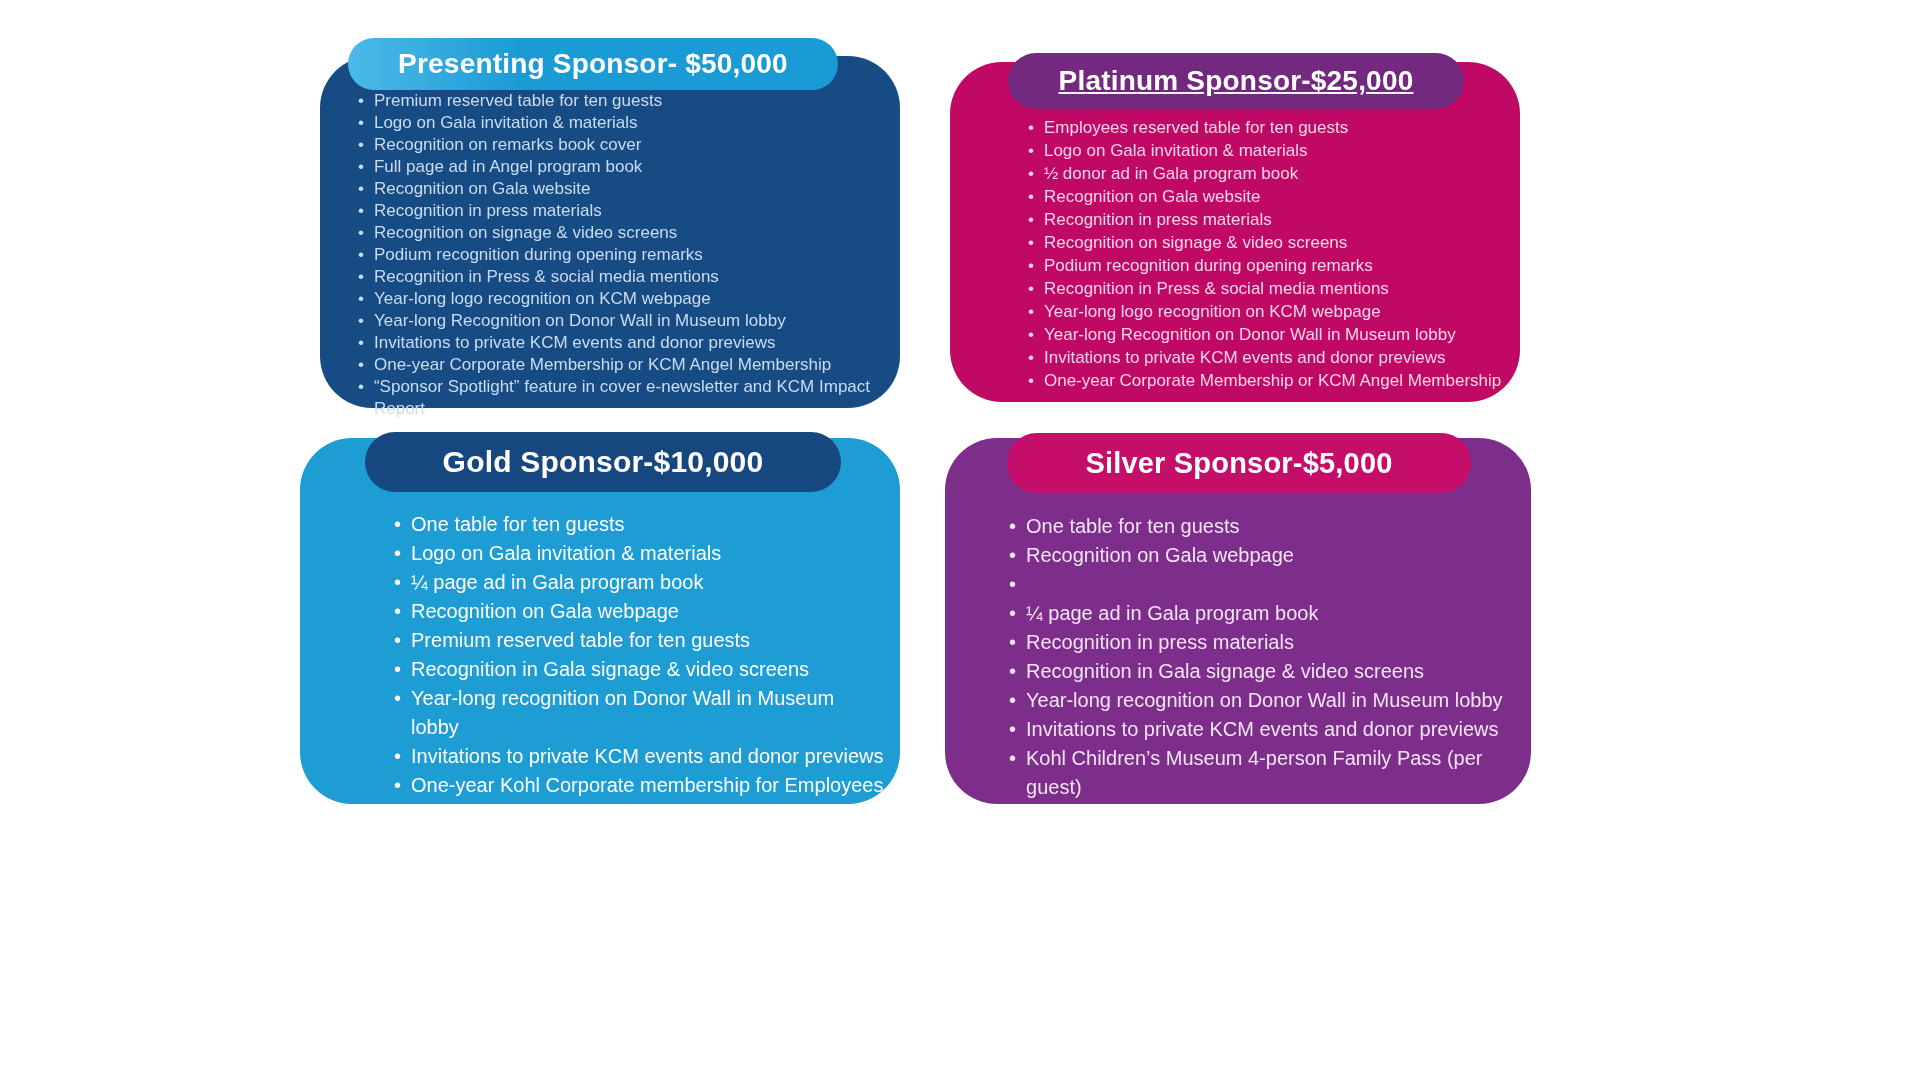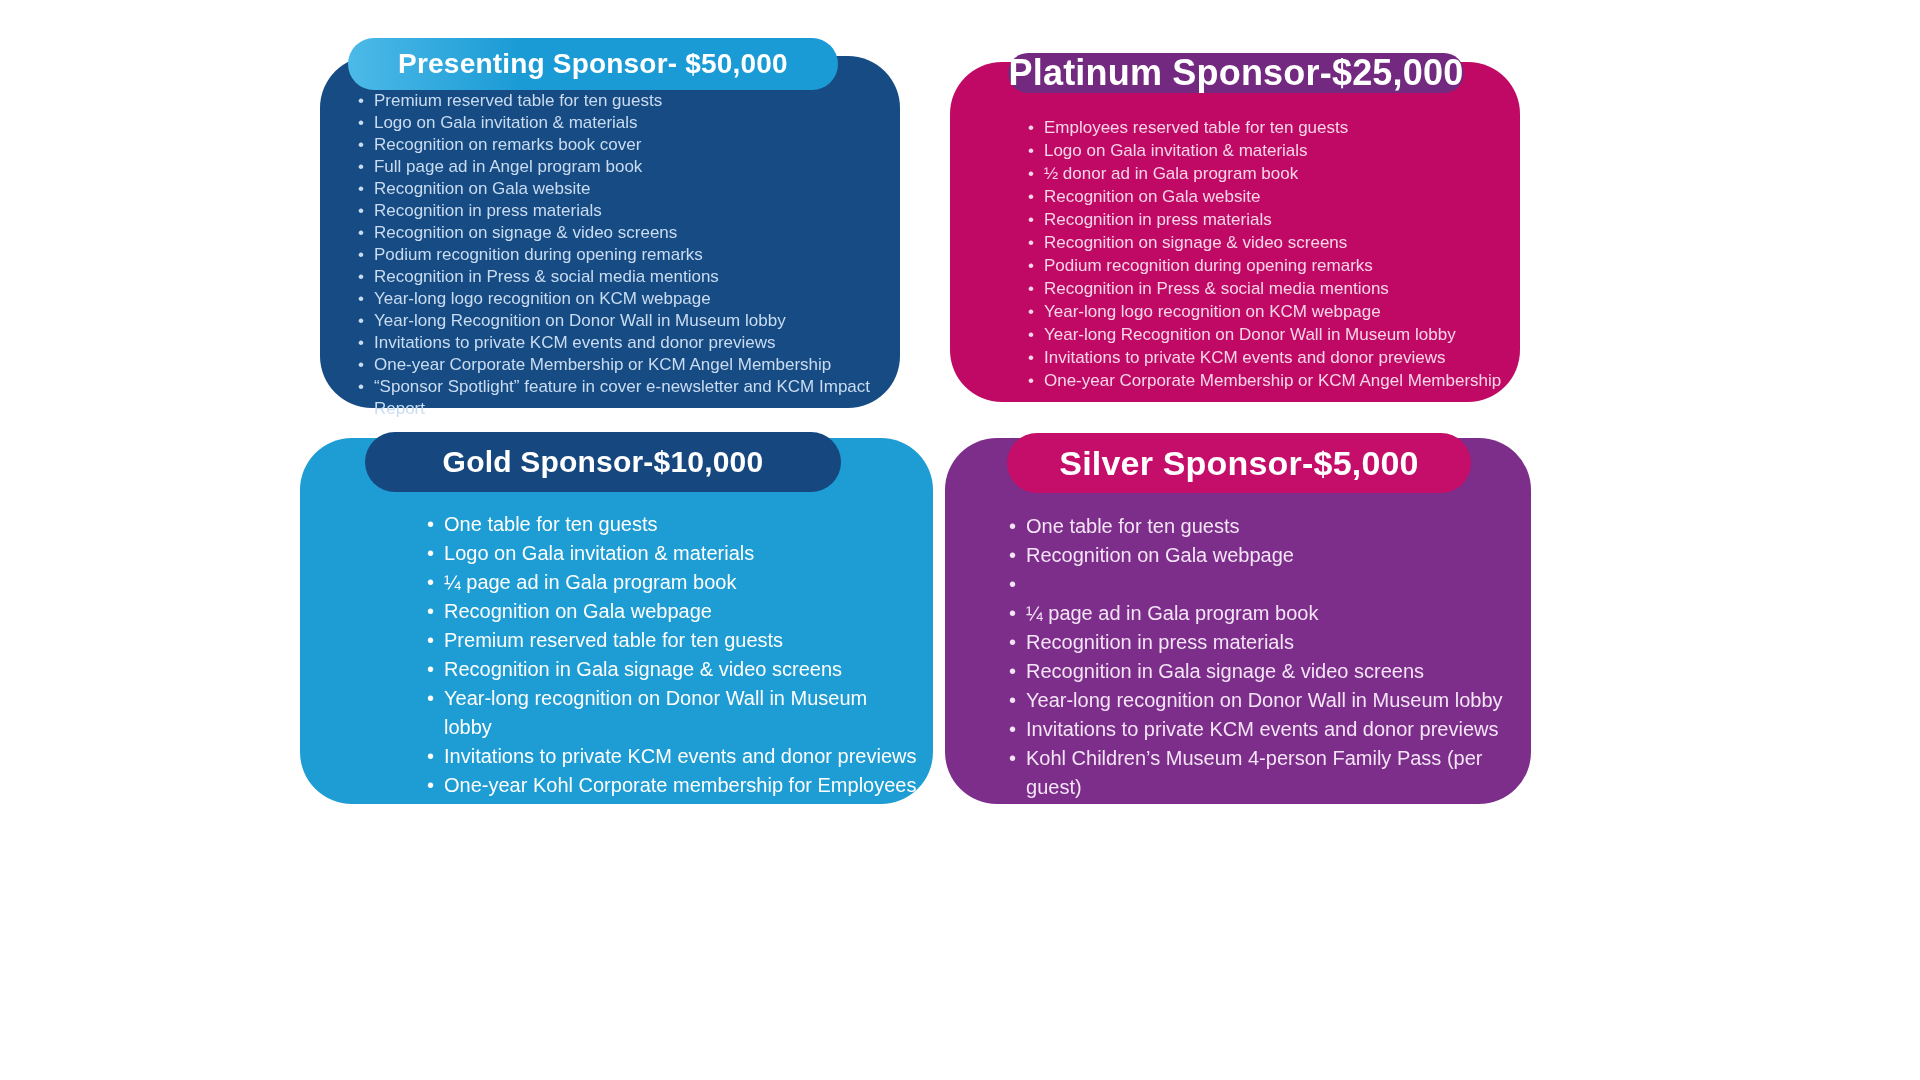--- a/index.html
+++ b/index.html
@@ -54,51 +54,52 @@
   #card-presenting ul.benefits {
     padding: 34px 16px 0 38px;
     font-size: 17px;
     line-height: 22px;
     color: #C9DCF1;
   }
 
   
   #card-platinum { left: 950px; top: 62px; width: 570px; height: 340px; background: #C00965; }
   #card-platinum .pill {
-    left: 58px; top: -9px; width: 456px; height: 40px;
+    left: 58px; top: -9px; width: 456px; height: 56px;
     background: #72297F;
-    font-size: 36px;
+    font-size: 28px;
+    text-decoration: underline;
   }
   #card-platinum ul.benefits {
     padding: 54px 14px 0 78px;
     font-size: 17px;
     line-height: 23px;
     color: #F6D5E7;
   }
 
   
-  #card-gold { left: 300px; top: 438px; width: 600px; height: 366px; background: #1E9CD4; padding-left: 33px; }
+  #card-gold { left: 300px; top: 438px; width: 600px; height: 366px; background: #1E9CD4; }
   #card-gold .pill {
     left: 65px; top: -6px; width: 476px; height: 60px;
     background: #16487F;
     font-size: 30px;
   }
   #card-gold ul.benefits {
     padding: 72px 14px 0 94px;
     font-size: 20px;
     line-height: 29px;
     color: #FFFFFF;
   }
 
   
   #card-silver { left: 945px; top: 438px; width: 586px; height: 366px; background: #7C2E8A; }
   #card-silver .pill {
     left: 62px; top: -5px; width: 464px; height: 60px;
     background: #C50D6A;
-    font-size: 34px;
+    font-size: 29px;
   }
   #card-silver ul.benefits {
     padding: 74px 14px 0 64px;
     font-size: 20px;
     line-height: 29px;
     color: #F4E4F6;
   }
 </style>
 </head>
 <body>

